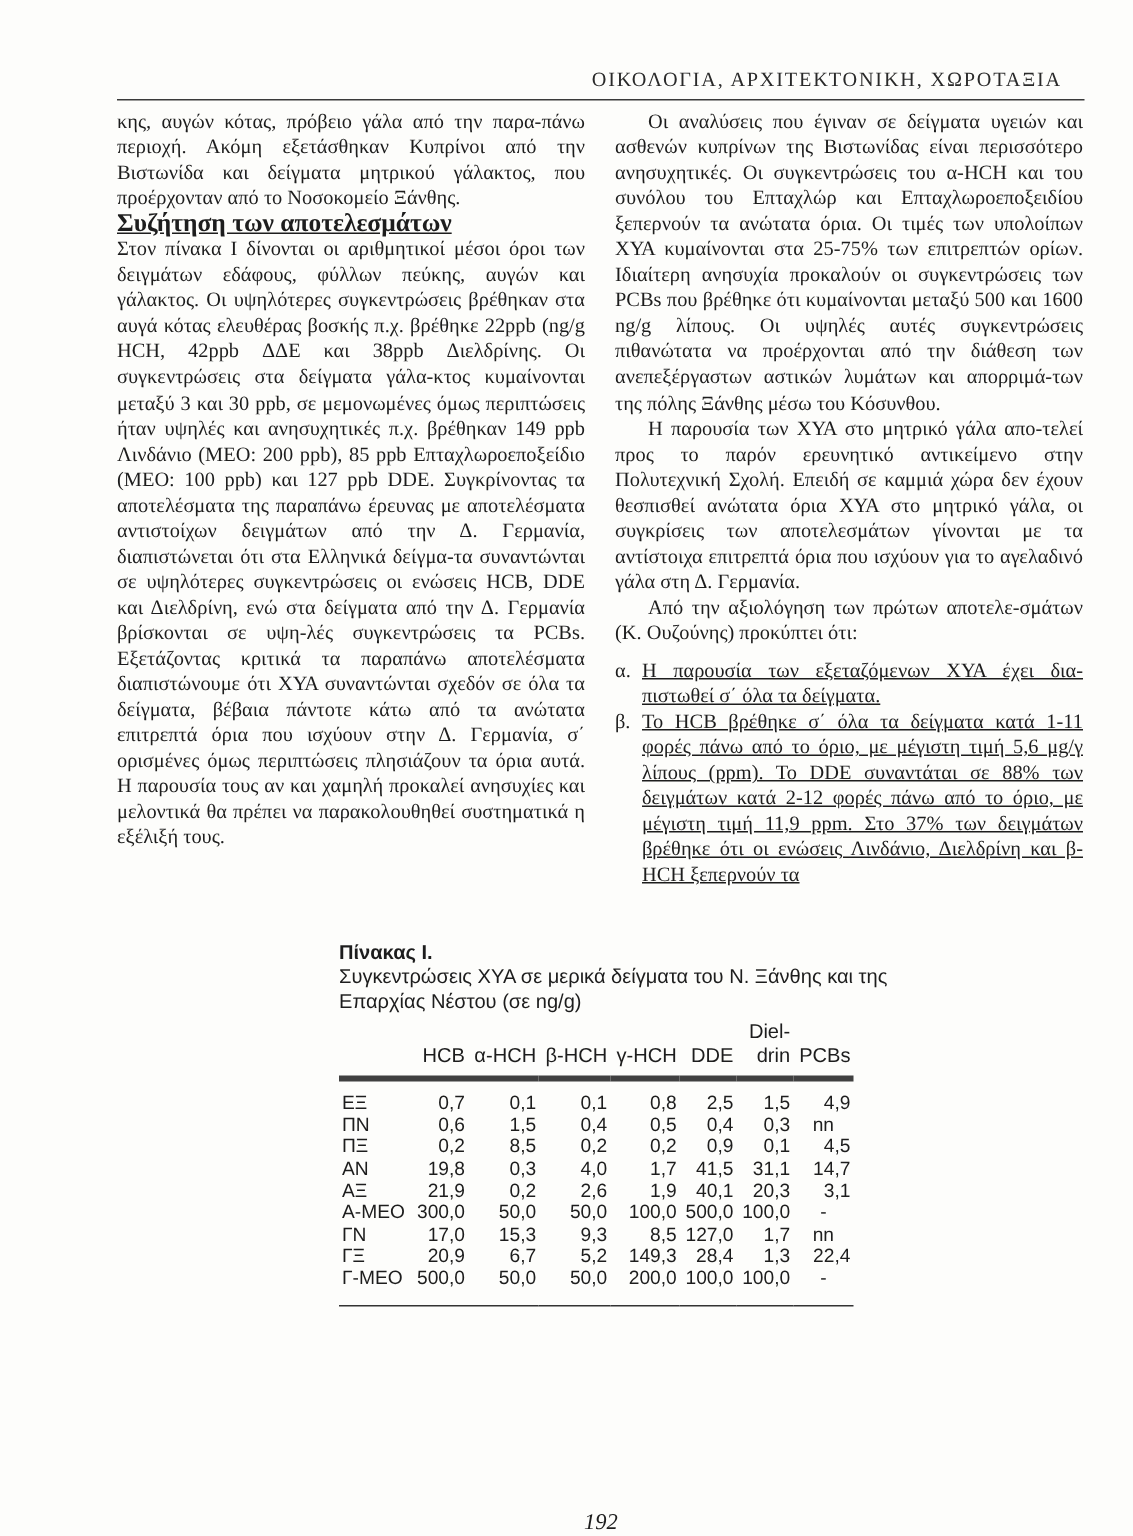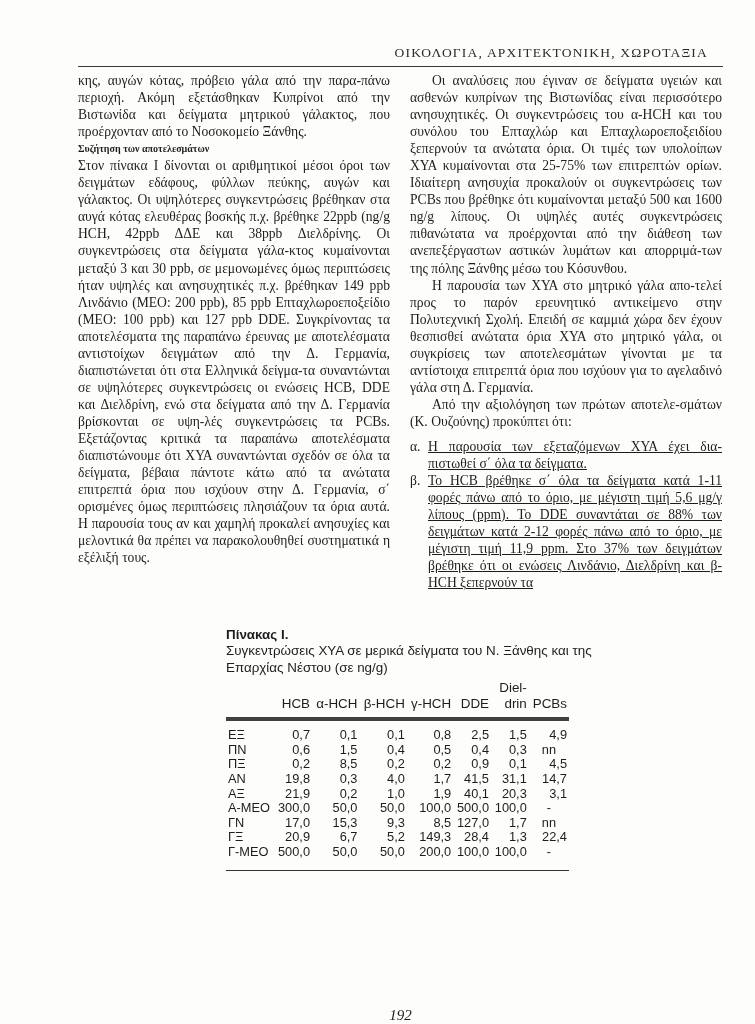--- a/index.html
+++ b/index.html
@@ -29,21 +29,21 @@
       font-size: 13.6px; line-height: 17.05px;
       text-align: justify;
       hyphens: manual;
     }
     .col.left { left: 78px; }
     .col.right { left: 410px; width: 312px; }
     .col p { margin: 0; }
     .col p.indent { text-indent: 22px; }
     .section-title {
       font-weight: bold; font-family: "Liberation Serif", serif;
-      font-size: 10px; margin: 6px 0 0 0;
+      font-size: 17px; margin: 6px 0 0 0; text-decoration: underline;
     }
     .list-item { display: flex; margin: 0; }
     .list-item .marker { width: 18px; flex: none; }
     .list-item .body { flex: 1; text-align: justify; text-decoration: underline; }
     .spacer { height: 8px; }
 
     .table-block {
       position: absolute; left: 226px; top: 627px; width: 340px;
       font-family: Liberation Sans, sans-serif;
       font-size: 13.4px; line-height: 16.4px;
@@ -163,21 +163,21 @@
         <td>4,0</td>
         <td>1,7</td>
         <td>41,5</td>
         <td>31,1</td>
         <td>14,7</td>
       </tr>
       <tr>
         <td class="rowh">ΑΞ</td>
         <td>21,9</td>
         <td>0,2</td>
-        <td>1,0</td>
+        <td>2,6</td>
         <td>1,9</td>
         <td>40,1</td>
         <td>20,3</td>
         <td>3,1</td>
       </tr>
       <tr>
         <td class="rowh">Α-ΜΕΟ</td>
         <td>300,0</td>
         <td>50,0</td>
         <td>50,0</td>

